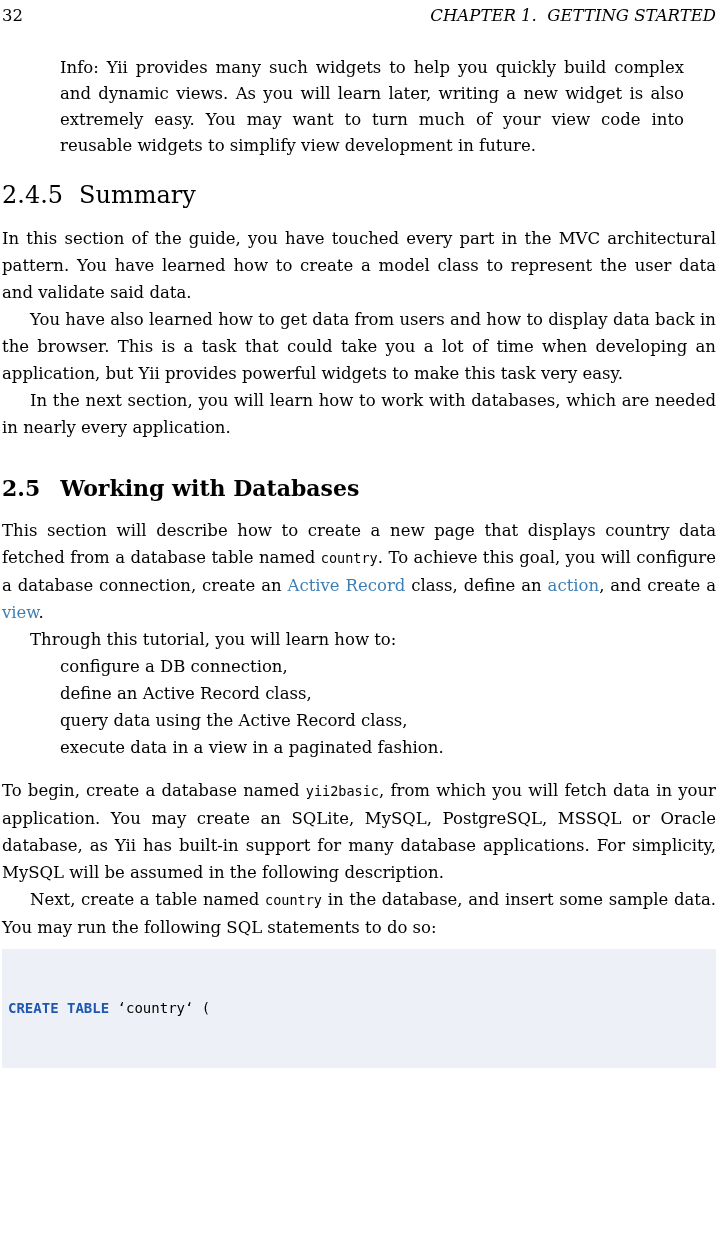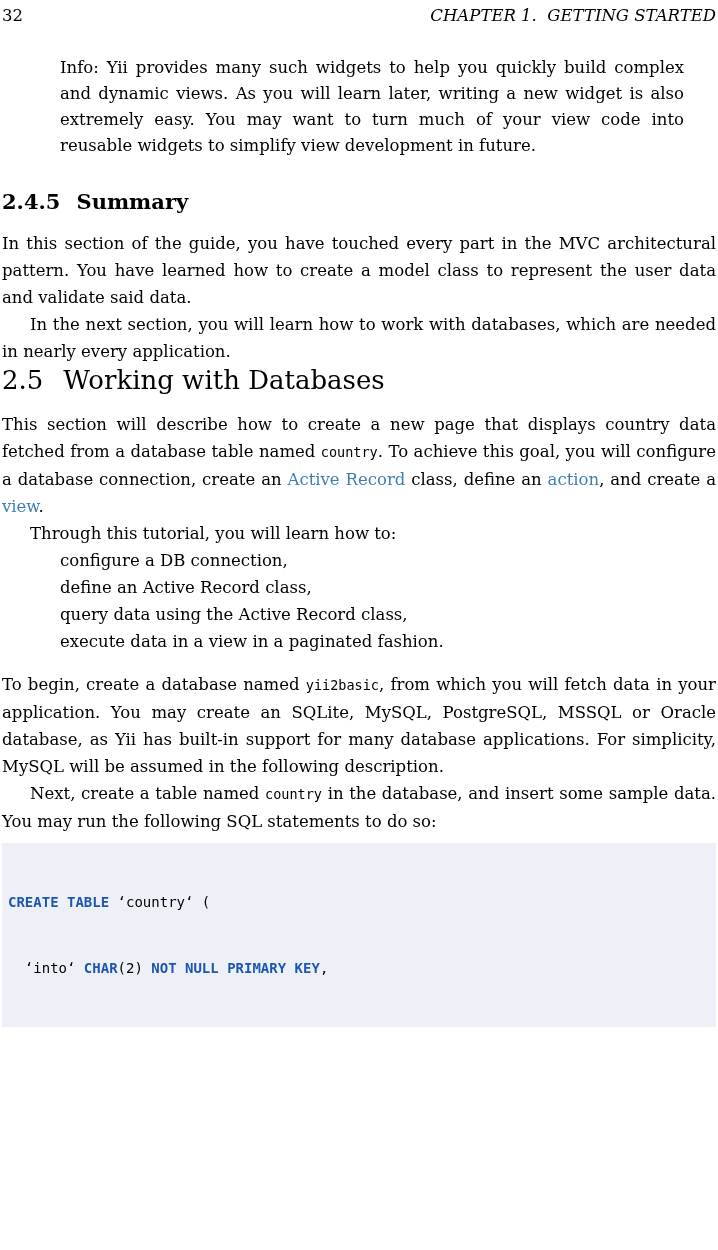--- a/index.html
+++ b/index.html
@@ -21,26 +21,27 @@
     font-size: 16.5px;
   }
   .running-title { font-style: italic; white-space: pre; }
   .info-block {
     margin: 30px 32px 0 58px;
     font-size: 16.5px; line-height: 26px;
     text-align: justify;
   }
   .bold { font-weight: normal; }
   .h-sub {
-    margin-top: 30px;
-    font-size: 21px; font-weight: bold;
+    margin-top: 22px;
+    font-size: 24px; font-weight: normal;
   }
   .h-sub .num { margin-right: 16px; }
   .h-sec {
-    font-size: 26px; font-weight: normal;
+    margin-top: 34px;
+    font-size: 22px; font-weight: bold;
   }
   .h-sec .num { margin-right: 20px; }
   p.body {
     font-size: 16.5px; line-height: 27px;
     text-align: justify;
     margin: 0;
   }
   p.first { margin-top: 16px; }
   p.indent { text-indent: 28px; }
   .icode {
@@ -73,20 +74,21 @@
 
   <div class="info-block">
     <span class="bold">Info:</span><span> Yii provides many such widgets to help you quickly build complex and dynamic views. As you will learn later, writing a new widget is also extremely easy. You may want to turn much of your view code into reusable widgets to simplify view development in future.</span>
   </div>
 
   <div class="h-sub">
     <span class="num">2.4.5</span><span>Summary</span>
   </div>
 
   <p class="body first">In this section of the guide, you have touched every part in the MVC architectural pattern. You have learned how to create a model class to represent the user data and validate said data.</p>
+  <p class="body indent">You have also learned how to get data from users and how to display data back in the browser. This is a task that could take you a lot of time when developing an application, but Yii provides powerful widgets to make this task very easy.</p>
   <p class="body indent">In the next section, you will learn how to work with databases, which are needed in nearly every application.</p>
 
   <div class="h-sec">
     <span class="num">2.5</span><span>Working with Databases</span>
   </div>
 
   <p class="body first"><span>This section will describe how to create a new page that displays country data fetched from a database table named </span><code class="icode">country</code><span>. To achieve this goal, you will configure a database connection, create an </span><a class="doclink">Active Record</a><span> class, define an </span><a class="doclink">action</a><span>, and create a </span><a class="doclink">view</a><span>.</span></p>
 
   <p class="body indent">Through this tutorial, you will learn how to:</p>
 

